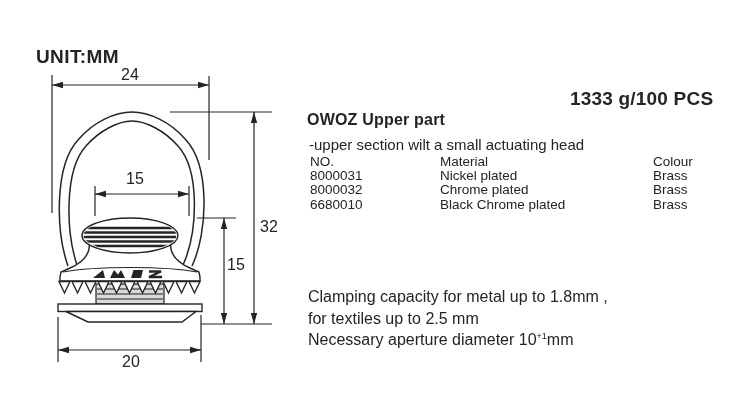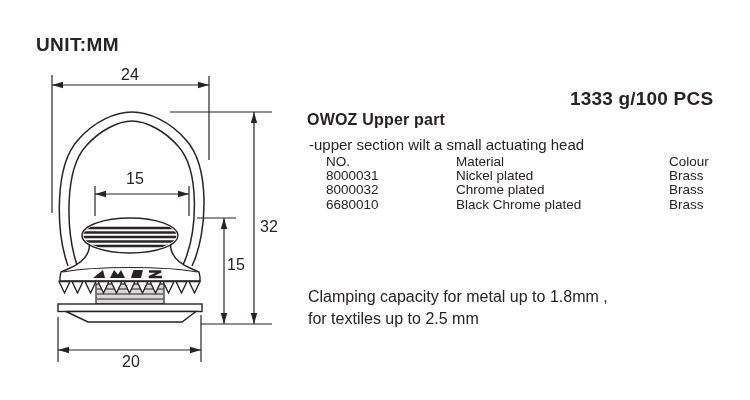--- a/index.html
+++ b/index.html
@@ -1,25 +1,25 @@
 <!DOCTYPE html>
 <html><head>
 <meta charset="utf-8">
 <style>
   html,body{margin:0;padding:0;background:#ffffff;}
   #screen{position:relative;width:750px;height:400px;background:#ffffff;overflow:hidden;
           font-family:"Liberation Sans",sans-serif;color:#272325;}
   .abs{position:absolute;}
-  .unit-label{font-weight:bold;font-size:19px;letter-spacing:.4px;}
+  .unit-label{font-weight:bold;font-size:19px;letter-spacing:.4px;margin-top:12px;}
   .product-title{font-weight:bold;font-size:16px;letter-spacing:.2px;}
   .weight-label{font-weight:bold;font-size:19px;letter-spacing:.2px;margin-left:38px;}
   .subtitle{font-size:15px;}
   .spec-table{display:grid;grid-template-columns:130px 213px 1fr;width:430px;
               font-size:13.5px;line-height:14.2px;}
-  .spec-table span{white-space:nowrap;margin-left:16px;}
+  .spec-table span{white-space:nowrap;}
   .notes{font-size:16px;line-height:21.5px;}
   .tol-sup{font-size:9px;vertical-align:super;line-height:0;}
   svg text{font-family:"Liberation Sans",sans-serif;font-size:16px;fill:#272325;}
   .dimline{stroke:#272325;stroke-width:1.2;fill:none;}
   .part{stroke:#272325;stroke-width:1.5;fill:none;}
   .partfill{stroke:#272325;stroke-width:1.4;fill:#ffffff;}
   .arrow{fill:#272325;stroke:none;}
   .stamp{fill:#272325;stroke:none;}
 </style>
 </head>
@@ -149,15 +149,16 @@
     <span>Brass</span>
 
     <span>6680010</span>
     <span>Black Chrome plated</span>
     <span>Brass</span>
   </div>
 
   <div class="abs notes" style="left:308px;top:286px;">
     <div>Clamping capacity for metal up to 1.8mm ,</div>
     <div>for textiles up to 2.5 mm</div>
+    <div><span>Necessary aperture diameter 10</span><sup class="tol-sup">+1</sup><span>mm</span></div>
   </div>
 
 </div>
 
 </body></html>

